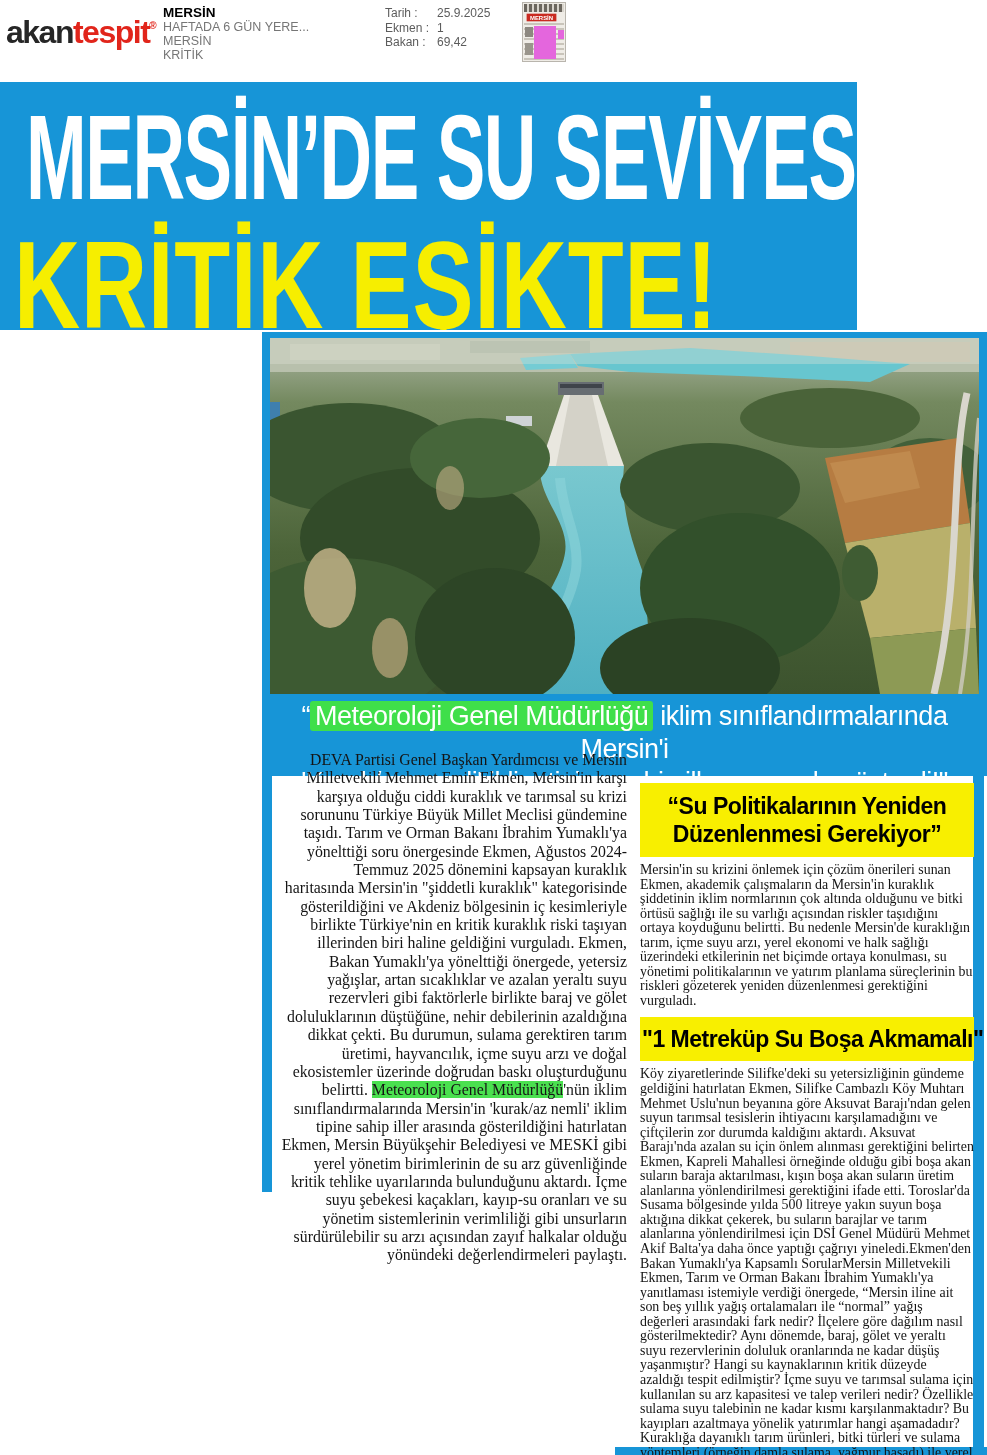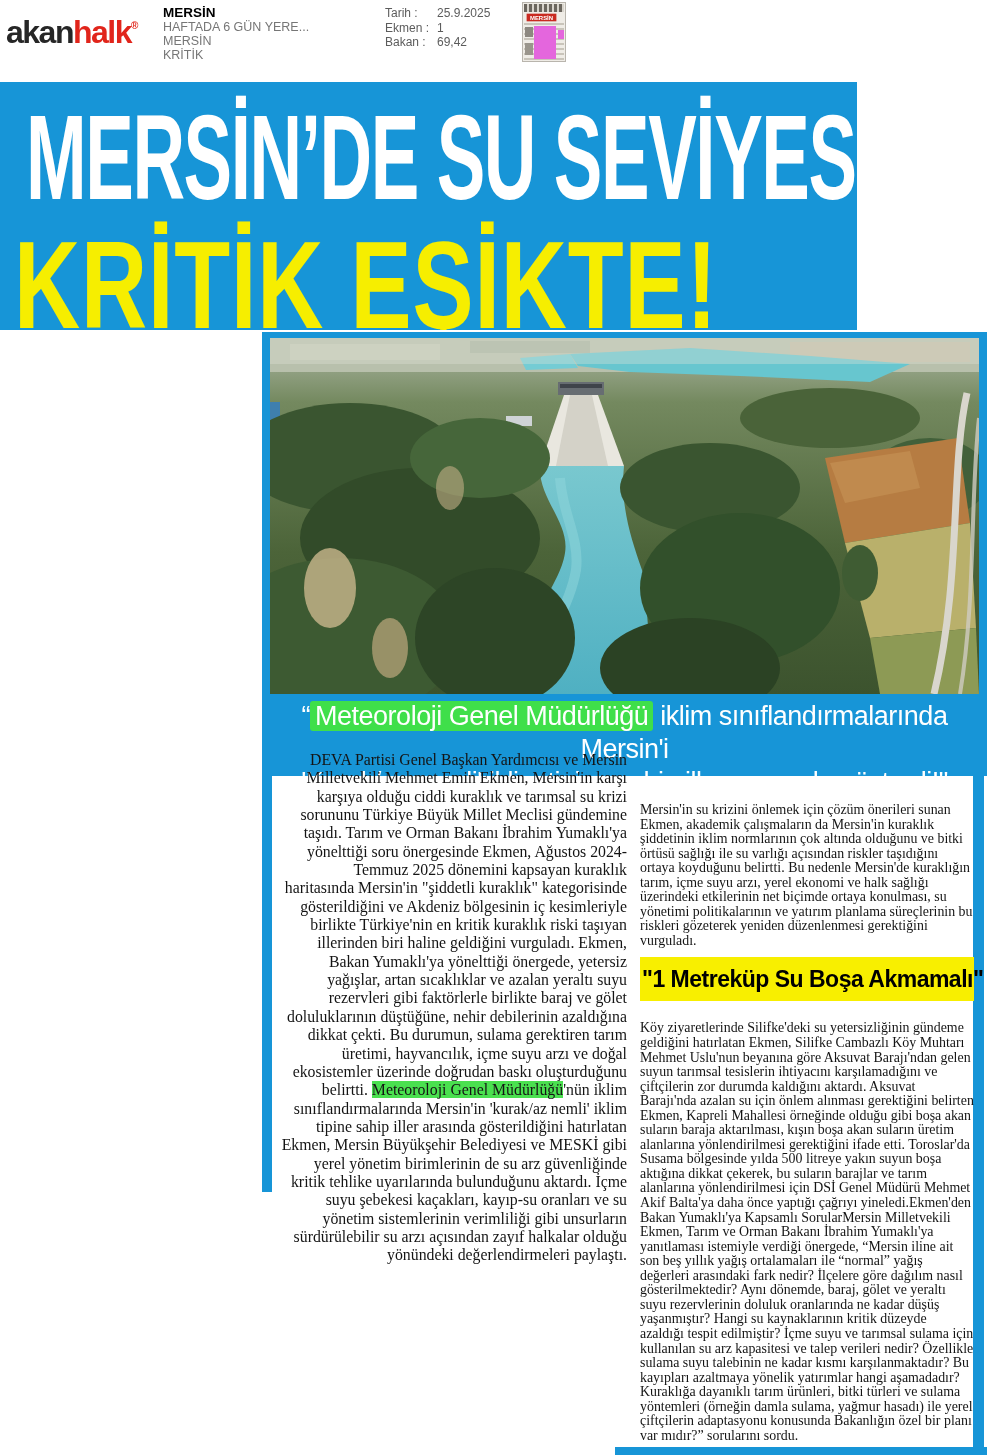--- a/index.html
+++ b/index.html
@@ -50,27 +50,27 @@
   .bottom-rail{left:615px;top:1447px;width:372px;height:8px;background:#1795d7;}
 
   .col-left{left:281px;top:751px;width:346px;font-family:"Liberation Serif",serif;
     font-size:15.8px;line-height:18.35px;color:#141414;text-align:right;}
   .hl-body{background:#4ae04f;}
 
   .col-right{left:640px;top:783px;width:334px;color:#141414;}
   .head-box{background:#f8ef00;color:#000;font-weight:700;text-align:center;font-family:"Liberation Sans",sans-serif;}
   .head-box1{font-size:23px;line-height:28px;padding:9px 4px;letter-spacing:-.5px;}
   .head-box2{font-size:23px;line-height:26px;padding:9px 2px;margin-top:9px;letter-spacing:-.5px;white-space:nowrap;}
-  .p-right{font-family:"Liberation Serif",serif;font-size:13.9px;line-height:14.55px;margin-top:20px;}
+  .p-right{font-family:"Liberation Serif",serif;font-size:13.9px;line-height:14.55px;margin-top:6px;}
 </style>
 </head>
 <body>
 
 <div class="abs logo">
-  <span>akan</span><span class="press">halk</span><span class="reg">®</span>
+  <span>akan</span><span class="press">tespit</span><span class="reg">®</span>
 </div>
 
 <div class="abs pub">
   <div class="name">MERSİN</div>
   <div>HAFTADA 6 GÜN YERE...</div>
   <div>MERSİN</div>
   <div>KRİTİK</div>
 </div>
 
 <div class="abs meta">
@@ -162,17 +162,18 @@
 
 <div class="abs left-rail"></div>
 <div class="abs right-rail"></div>
 <div class="abs bottom-rail"></div>
 
 <div class="abs col-left">
   <span>DEVA Partisi Genel Başkan Yardımcısı ve Mersin Milletvekili Mehmet Emin Ekmen, Mersin'in karşı karşıya olduğu ciddi kuraklık ve tarımsal su krizi sorununu Türkiye Büyük Millet Meclisi gündemine taşıdı. Tarım ve Orman Bakanı İbrahim Yumaklı'ya yönelttiği soru önergesinde Ekmen, Ağustos 2024-Temmuz 2025 dönemini kapsayan kuraklık haritasında Mersin'in "şiddetli kuraklık" kategorisinde gösterildiğini ve Akdeniz bölgesinin iç kesimleriyle birlikte Türkiye'nin en kritik kuraklık riski taşıyan illerinden biri haline geldiğini vurguladı. Ekmen, Bakan Yumaklı'ya yönelttiği önergede, yetersiz yağışlar, artan sıcaklıklar ve azalan yeraltı suyu rezervleri gibi faktörlerle birlikte baraj ve gölet doluluklarının düştüğüne, nehir debilerinin azaldığına dikkat çekti. Bu durumun, sulama gerektiren tarım üretimi, hayvancılık, içme suyu arzı ve doğal ekosistemler üzerinde doğrudan baskı oluşturduğunu belirtti. </span><span class="hl-body">Meteoroloji Genel Müdürlüğü</span><span>'nün iklim sınıflandırmalarında Mersin'in 'kurak/az nemli' iklim tipine sahip iller arasında gösterildiğini hatırlatan Ekmen, Mersin Büyükşehir Belediyesi ve MESKİ gibi yerel yönetim birimlerinin de su arz güvenliğinde kritik tehlike uyarılarında bulunduğunu aktardı. İçme suyu şebekesi kaçakları, kayıp-su oranları ve su yönetim sistemlerinin verimliliği gibi unsurların sürdürülebilir su arzı açısından zayıf halkalar olduğu yönündeki değerlendirmeleri paylaştı.</span>
 </div>
 
 <div class="abs col-right">
+  <div class="head-box head-box1">“Su Politikalarının Yeniden Düzenlenmesi Gerekiyor”</div>
   <div class="p-right">Mersin'in su krizini önlemek için çözüm önerileri sunan Ekmen, akademik çalışmaların da Mersin'in kuraklık şiddetinin iklim normlarının çok altında olduğunu ve bitki örtüsü sağlığı ile su varlığı açısından riskler taşıdığını ortaya koyduğunu belirtti. Bu nedenle Mersin'de kuraklığın tarım, içme suyu arzı, yerel ekonomi ve halk sağlığı üzerindeki etkilerinin net biçimde ortaya konulması, su yönetimi politikalarının ve yatırım planlama süreçlerinin bu riskleri gözeterek yeniden düzenlenmesi gerektiğini vurguladı.</div>
   <div class="head-box head-box2">"1 Metreküp Su Boşa Akmamalı"</div>
   <div class="p-right">Köy ziyaretlerinde Silifke'deki su yetersizliğinin gündeme geldiğini hatırlatan Ekmen, Silifke Cambazlı Köy Muhtarı Mehmet Uslu'nun beyanına göre Aksuvat Barajı'ndan gelen suyun tarımsal tesislerin ihtiyacını karşılamadığını ve çiftçilerin zor durumda kaldığını aktardı. Aksuvat Barajı'nda azalan su için önlem alınması gerektiğini belirten Ekmen, Kapreli Mahallesi örneğinde olduğu gibi boşa akan suların baraja aktarılması, kışın boşa akan suların üretim alanlarına yönlendirilmesi gerektiğini ifade etti. Toroslar'da Susama bölgesinde yılda 500 litreye yakın suyun boşa aktığına dikkat çekerek, bu suların barajlar ve tarım alanlarına yönlendirilmesi için DSİ Genel Müdürü Mehmet Akif Balta'ya daha önce yaptığı çağrıyı yineledi.Ekmen'den Bakan Yumaklı'ya Kapsamlı SorularMersin Milletvekili Ekmen, Tarım ve Orman Bakanı İbrahim Yumaklı'ya yanıtlaması istemiyle verdiği önergede, “Mersin iline ait son beş yıllık yağış ortalamaları ile “normal” yağış değerleri arasındaki fark nedir? İlçelere göre dağılım nasıl gösterilmektedir? Aynı dönemde, baraj, gölet ve yeraltı suyu rezervlerinin doluluk oranlarında ne kadar düşüş yaşanmıştır? Hangi su kaynaklarının kritik düzeyde azaldığı tespit edilmiştir? İçme suyu ve tarımsal sulama için kullanılan su arz kapasitesi ve talep verileri nedir? Özellikle sulama suyu talebinin ne kadar kısmı karşılanmaktadır? Bu kayıpları azaltmaya yönelik yatırımlar hangi aşamadadır? Kuraklığa dayanıklı tarım ürünleri, bitki türleri ve sulama yöntemleri (örneğin damla sulama, yağmur hasadı) ile yerel çiftçilerin adaptasyonu konusunda Bakanlığın özel bir planı var mıdır?” sorularını sordu.</div>
 
 </div>
 
 </body></html>

